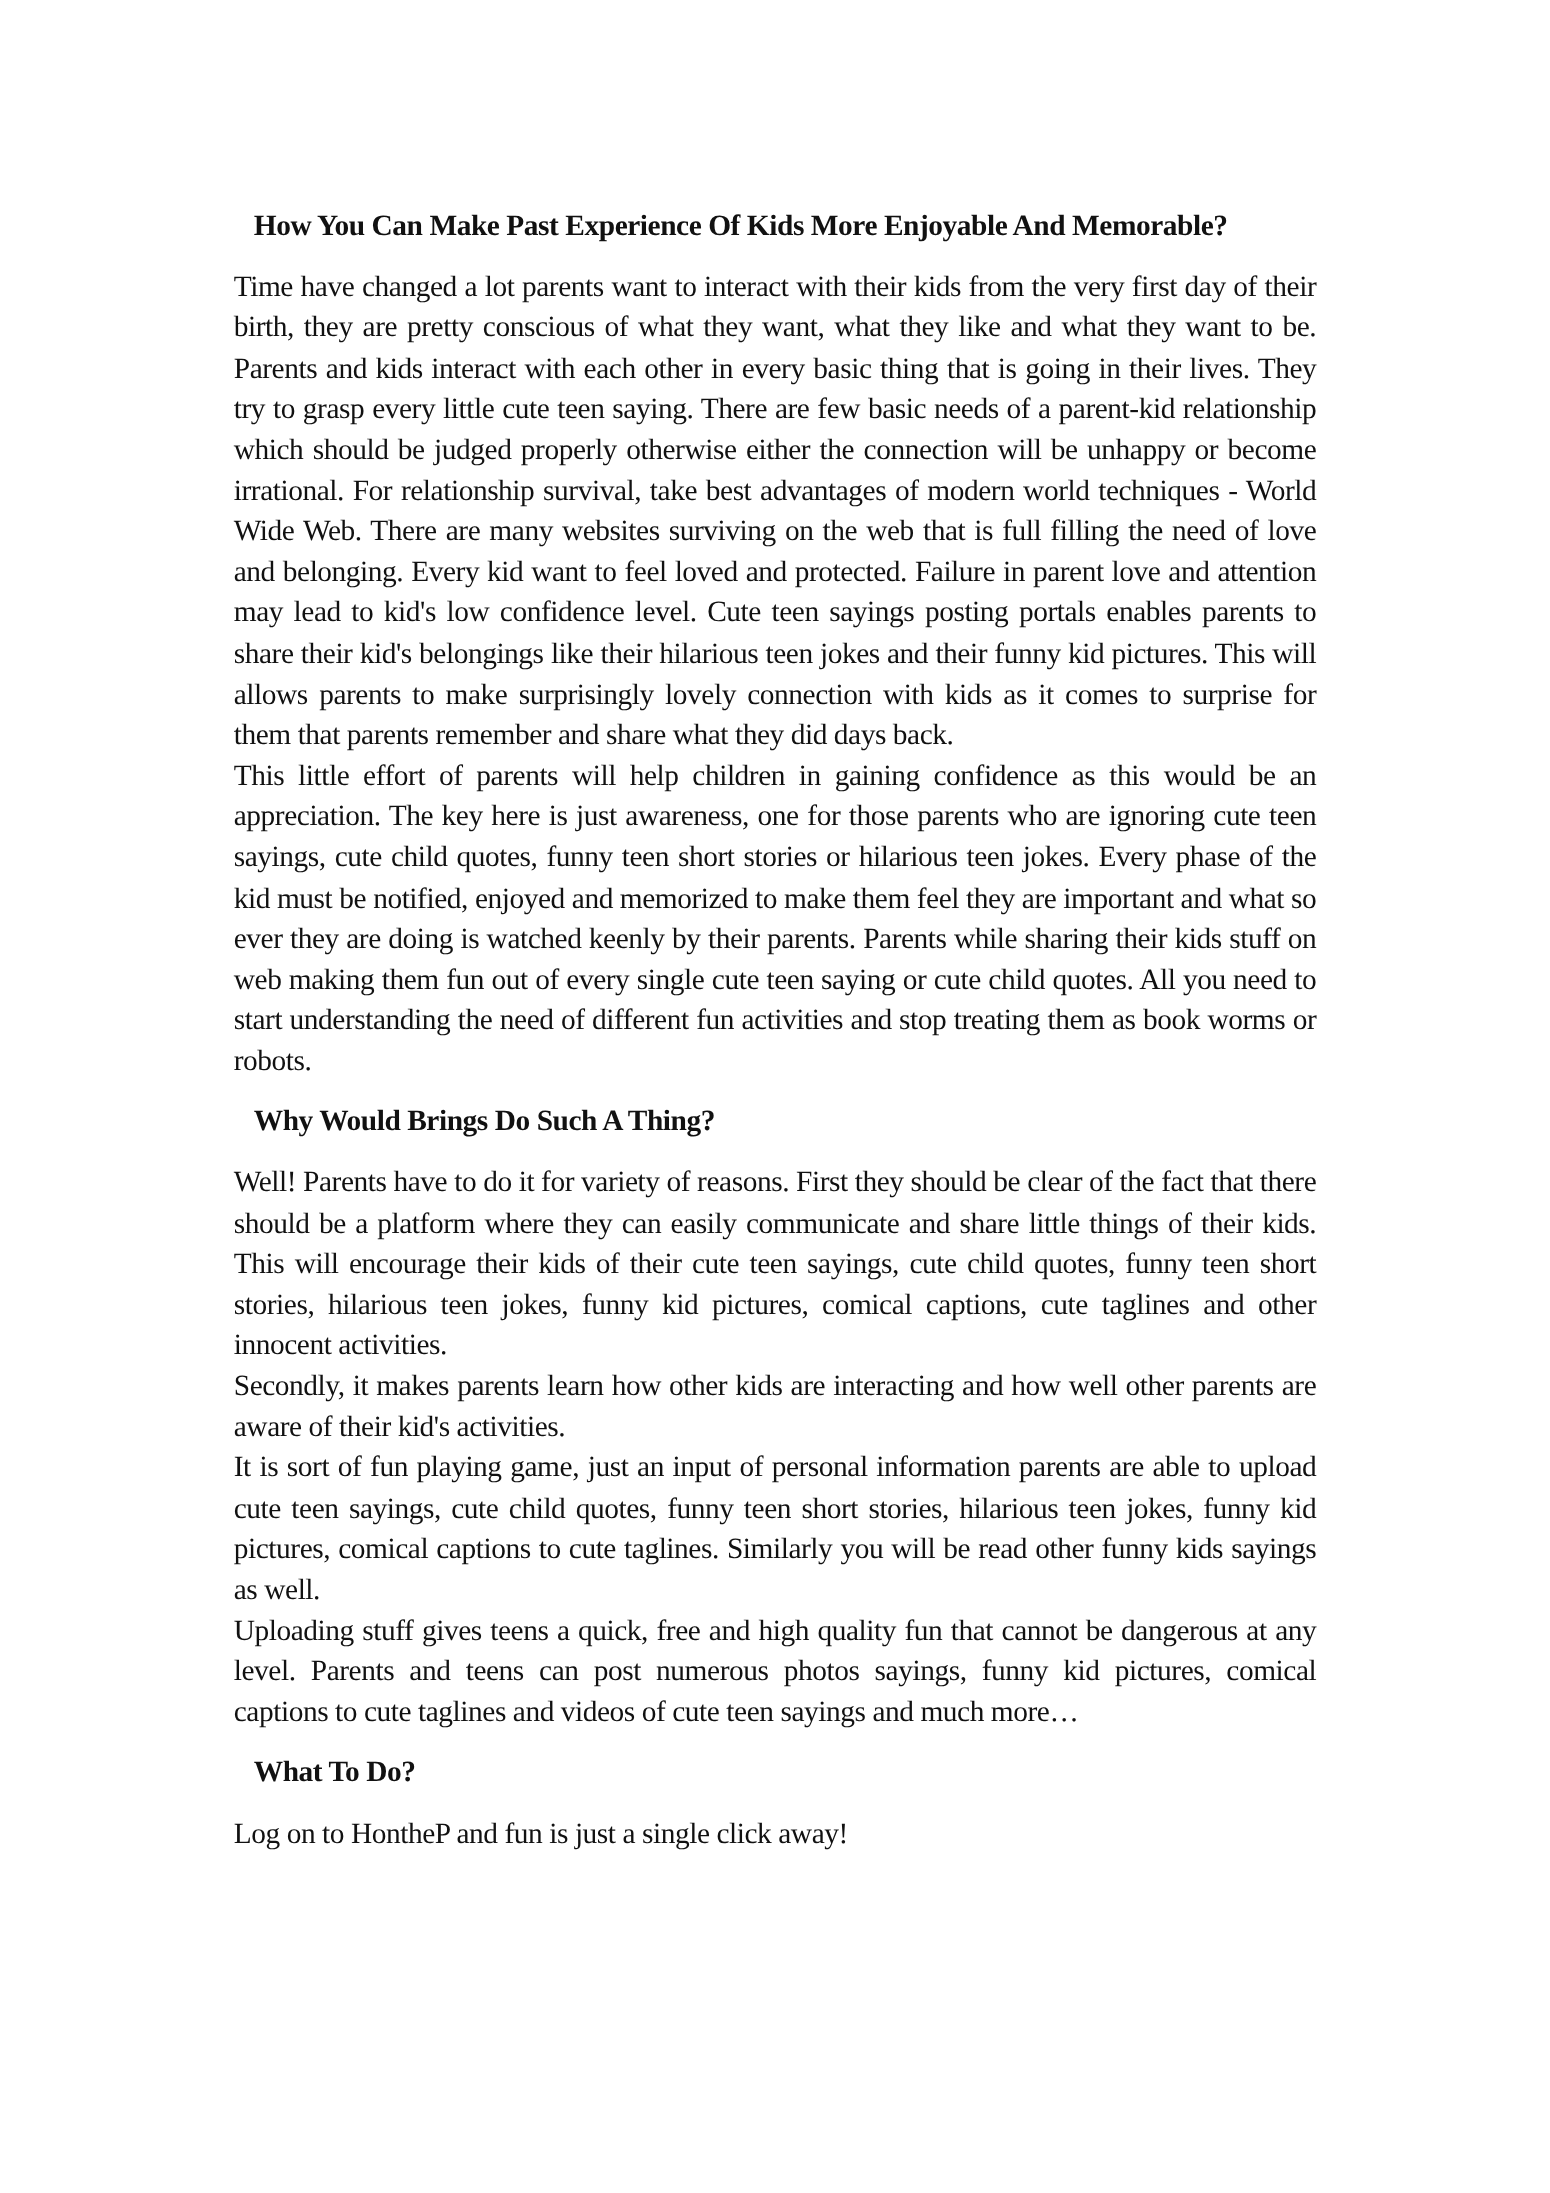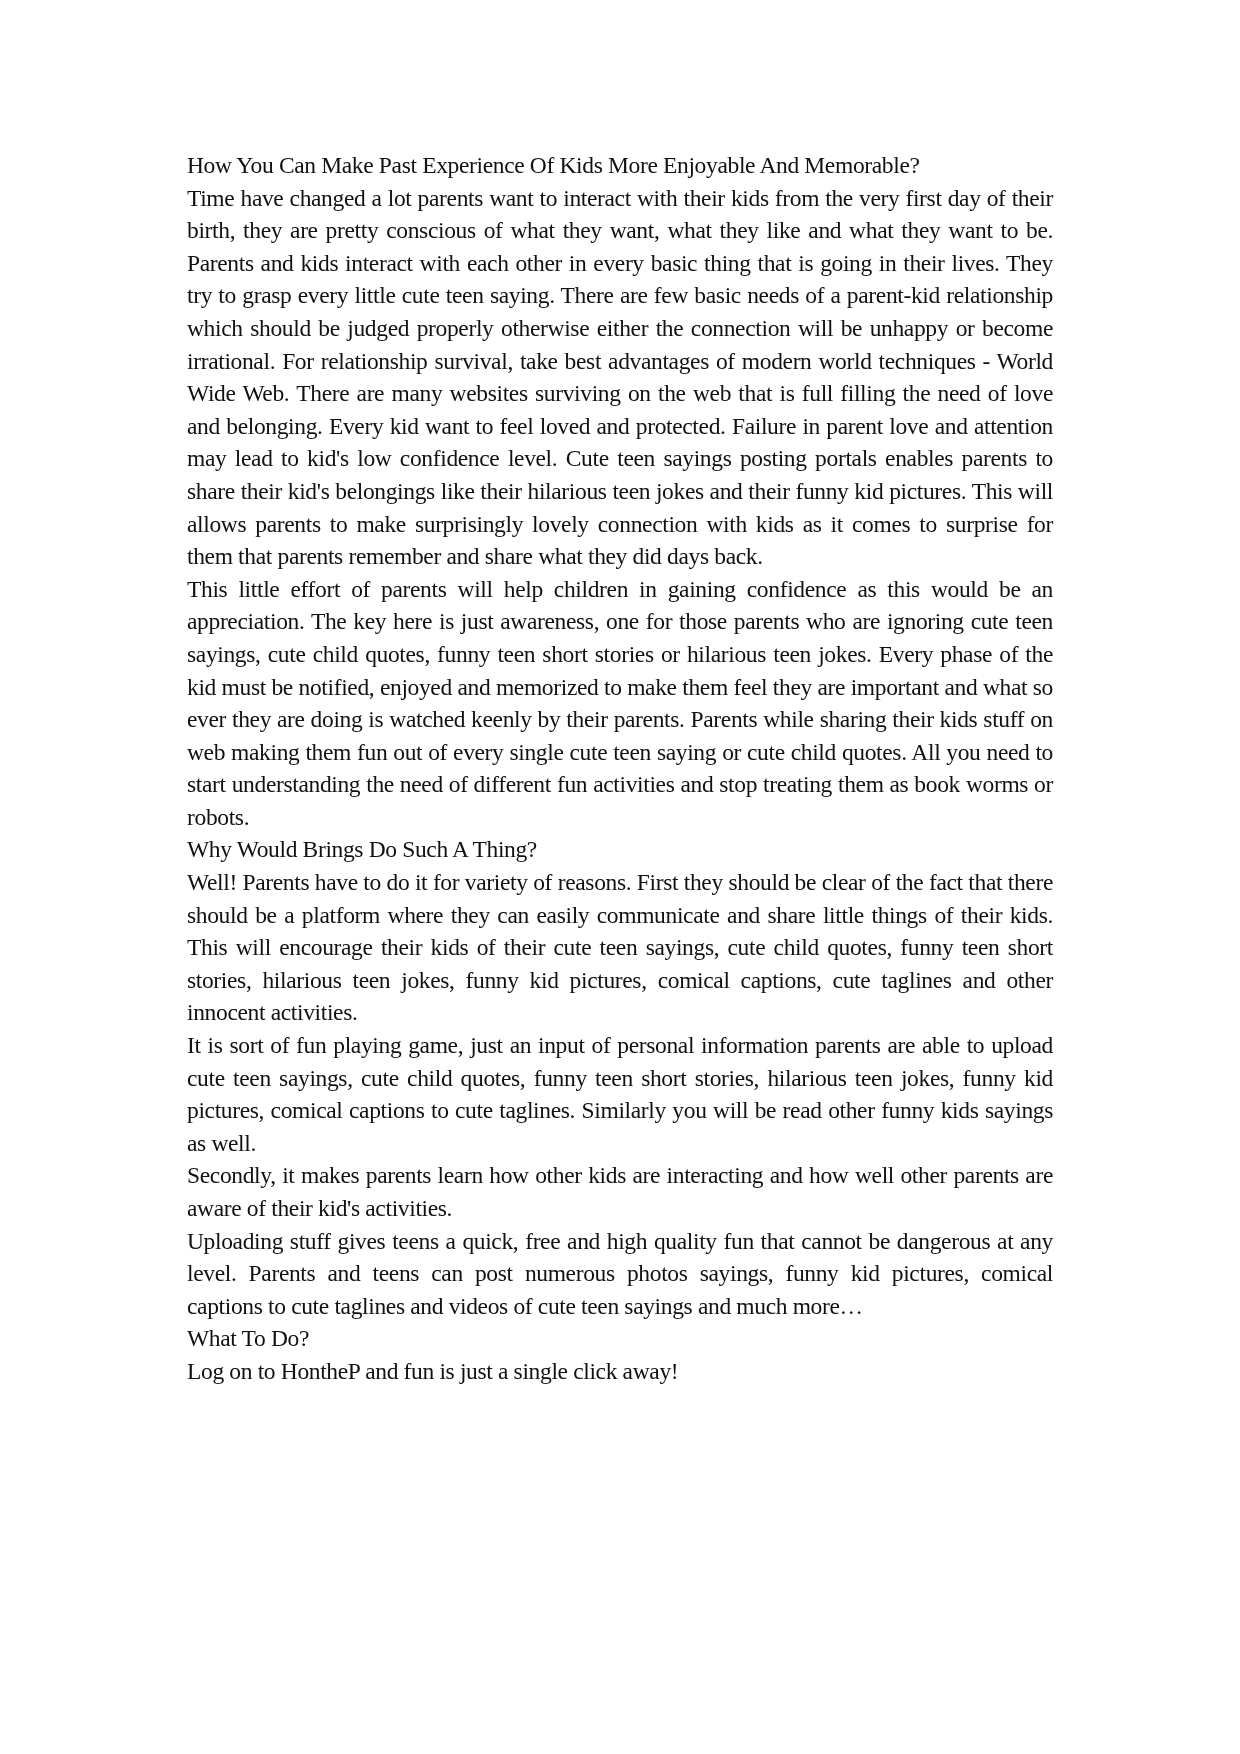--- a/index.html
+++ b/index.html
@@ -25,22 +25,22 @@
       letter-spacing: -0.35px;
     }
     .title {
       margin: 0 0 32.6px 0;
       font-weight: normal;
       font-size: 23.5px;
       line-height: 32.6px;
       text-align: left;
     }
     .heading {
-      margin: 0;
-      font-weight: normal;
+      margin: 16px;
+      font-weight: bold;
       font-size: 23.5px;
       line-height: 32.6px;
       text-align: left;
     }
     .para {
       margin: 0;
       text-align: justify;
       text-align-last: left;
     }
   </style>
@@ -51,22 +51,22 @@
 
   <section>
     <h2 class="heading">How You Can Make Past Experience Of Kids More Enjoyable And Memorable?</h2>
     <p class="para">Time have changed a lot parents want to interact with their kids from the very first day of their birth, they are pretty conscious of what they want, what they like and what they want to be. Parents and kids interact with each other in every basic thing that is going in their lives. They try to grasp every little cute teen saying. There are few basic needs of a parent-kid relationship which should be judged properly otherwise either the connection will be unhappy or become irrational. For relationship survival, take best advantages of modern world techniques - World Wide Web. There are many websites surviving on the web that is full filling the need of love and belonging. Every kid want to feel loved and protected. Failure in parent love and attention may lead to kid's low confidence level. Cute teen sayings posting portals enables parents to share their kid's belongings like their hilarious teen jokes and their funny kid pictures. This will allows parents to make surprisingly lovely connection with kids as it comes to surprise for them that parents remember and share what they did days back.</p>
     <p class="para">This little effort of parents will help children in gaining confidence as this would be an appreciation. The key here is just awareness, one for those parents who are ignoring cute teen sayings, cute child quotes, funny teen short stories or hilarious teen jokes. Every phase of the kid must be notified, enjoyed and memorized to make them feel they are important and what so ever they are doing is watched keenly by their parents. Parents while sharing their kids stuff on web making them fun out of every single cute teen saying or cute child quotes. All you need to start understanding the need of different fun activities and stop treating them as book worms or robots.</p>
   </section>
 
   <section>
     <h2 class="heading">Why Would Brings Do Such A Thing?</h2>
     <p class="para">Well! Parents have to do it for variety of reasons. First they should be clear of the fact that there should be a platform where they can easily communicate and share little things of their kids. This will encourage their kids of their cute teen sayings, cute child quotes, funny teen short stories, hilarious teen jokes, funny kid pictures, comical captions, cute taglines and other innocent activities.</p>
+    <p class="para">Secondly, it makes parents learn how other kids are interacting and how well other parents are aware of their kid's activities.</p>
     <p class="para">It is sort of fun playing game, just an input of personal information parents are able to upload cute teen sayings, cute child quotes, funny teen short stories, hilarious teen jokes, funny kid pictures, comical captions to cute taglines. Similarly you will be read other funny kids sayings as well.</p>
-    <p class="para">Secondly, it makes parents learn how other kids are interacting and how well other parents are aware of their kid's activities.</p>
     <p class="para">Uploading stuff gives teens a quick, free and high quality fun that cannot be dangerous at any level. Parents and teens can post numerous photos sayings, funny kid pictures, comical captions to cute taglines and videos of cute teen sayings and much more…</p>
   </section>
 
   <section>
     <h2 class="heading">What To Do?</h2>
     <p class="para">Log on to HontheP and fun is just a single click away!</p>
   </section>
 </div>
 
 </body></html>

